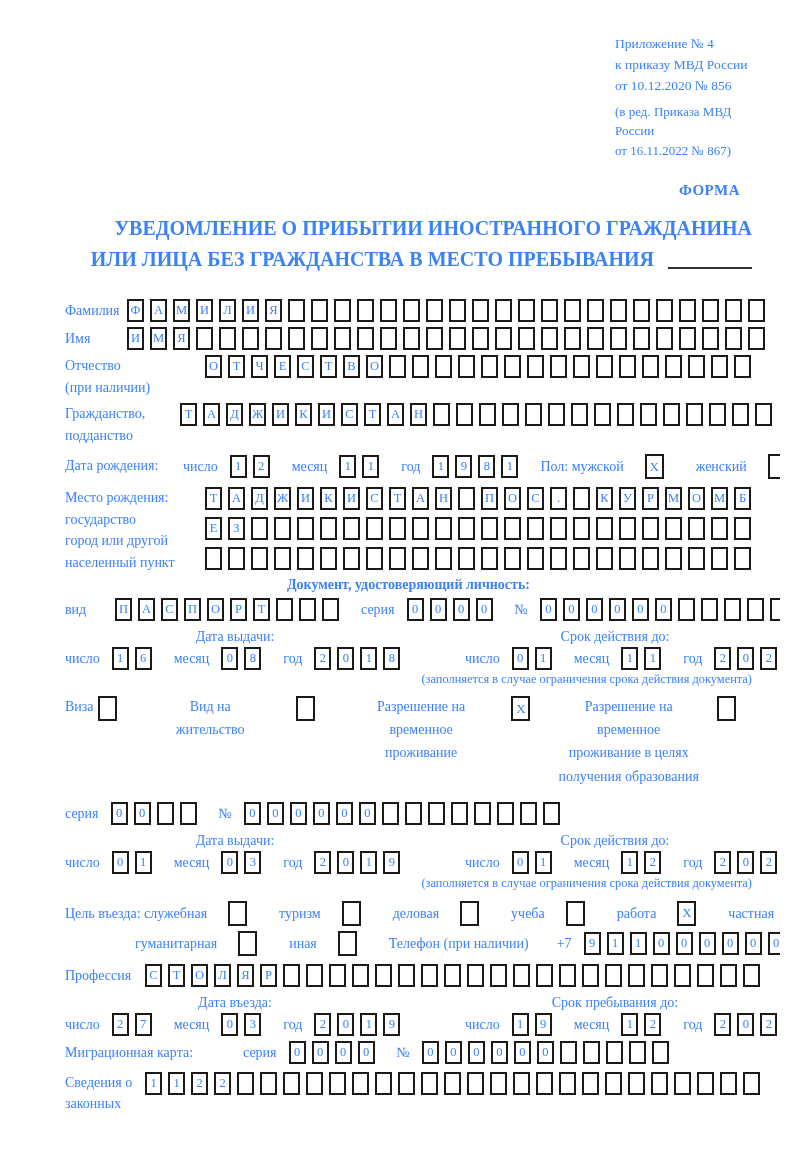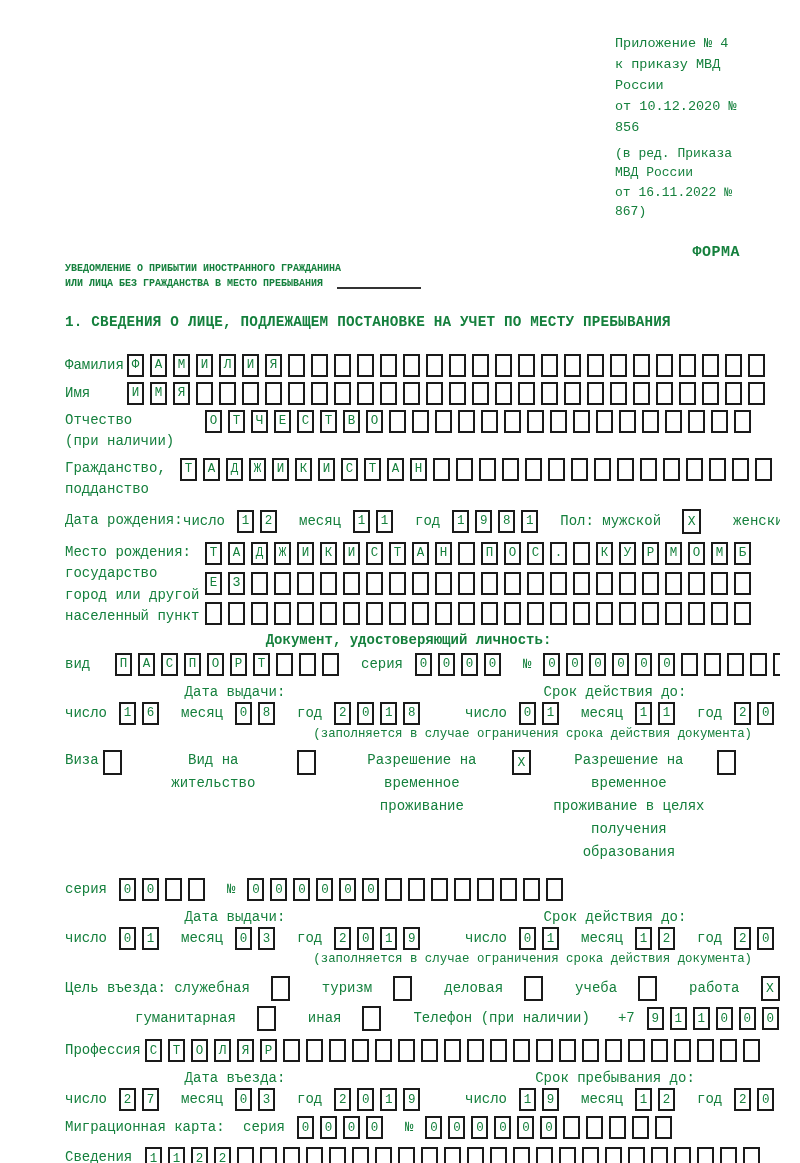--- a/index.html
+++ b/index.html
@@ -1,27 +1,27 @@
 <!DOCTYPE html>
 <html><head>
 <meta charset="utf-8">
 <style>
   html,body{margin:0;padding:0;background:#fff;}
-  .page{width:780px;height:1163px;background:#fff;color:#15803d;
-        font-family:Liberation Mono, monospace;font-size:14px;
+  .page{width:780px;height:1163px;background:#fff;color:#3b82f6;
+        font-family:Liberation Serif, serif;font-size:14px;
         position:relative;overflow:hidden;}
   .content{padding:34px 28px 0 65px;}
 
   
   .annex{margin-left:550px;font-size:13.5px;line-height:1.55;}
   .edition{margin-left:550px;font-size:13px;line-height:1.5;margin-top:5px;}
   .forma{font-weight:bold;font-size:15px;text-align:right;padding-right:12px;margin-top:22px;letter-spacing:.5px;}
 
   
-  .title{text-align:left;font-weight:bold;font-size:10px;line-height:1.55;}
+  .title{margin-top:14px;text-align:right;font-weight:bold;font-size:20px;line-height:1.55;}
   .title-underline{display:inline-block;width:84px;border-bottom:2.5px solid #333;margin-left:14px;transform:translateY(3px);}
   .section-heading{margin-top:22px;font-weight:bold;font-size:14.3px;letter-spacing:.2px;}
 
   
   .form-row{display:flex;align-items:flex-start;margin-top:5px;}
   .label{line-height:23px;flex-shrink:0;}
   .label-multi div{line-height:21.5px;}
   .seg-line{display:flex;align-items:center;flex-wrap:nowrap;}
   .seg-label{margin:0 12px 0 16px;white-space:nowrap;line-height:23px;}
   .seg-line .seg-label:first-child{margin-left:0;}
@@ -81,21 +81,20 @@
   </div>
   <div class="forma">ФОРМА</div>
 
   <div class="title">
     <div>УВЕДОМЛЕНИЕ О ПРИБЫТИИ ИНОСТРАННОГО ГРАЖДАНИНА</div>
     <div>
       <span>ИЛИ ЛИЦА БЕЗ ГРАЖДАНСТВА В МЕСТО ПРЕБЫВАНИЯ</span><span class="title-underline"></span>
     </div>
   </div>
 
-  <div class="section-heading">1. СВЕДЕНИЯ О ЛИЦЕ, ПОДЛЕЖАЩЕМ ПОСТАНОВКЕ НА УЧЕТ ПО МЕСТУ ПРЕБЫВАНИЯ</div>
 
   <div class="form-row" style="margin-top:24px;">
     <div class="label lw-name">Фамилия</div>
     <div class="seg-line">
           <div class="cell">Ф</div>
           <div class="cell">А</div>
           <div class="cell">М</div>
           <div class="cell">И</div>
           <div class="cell">Л</div>
           <div class="cell">И</div>

